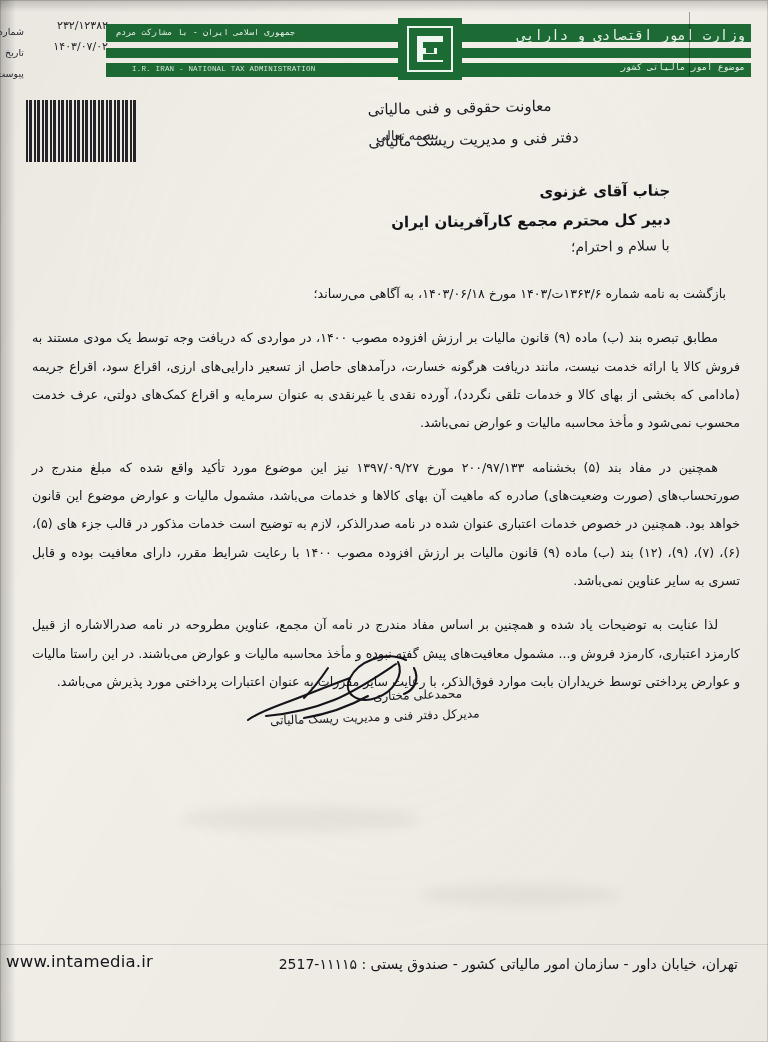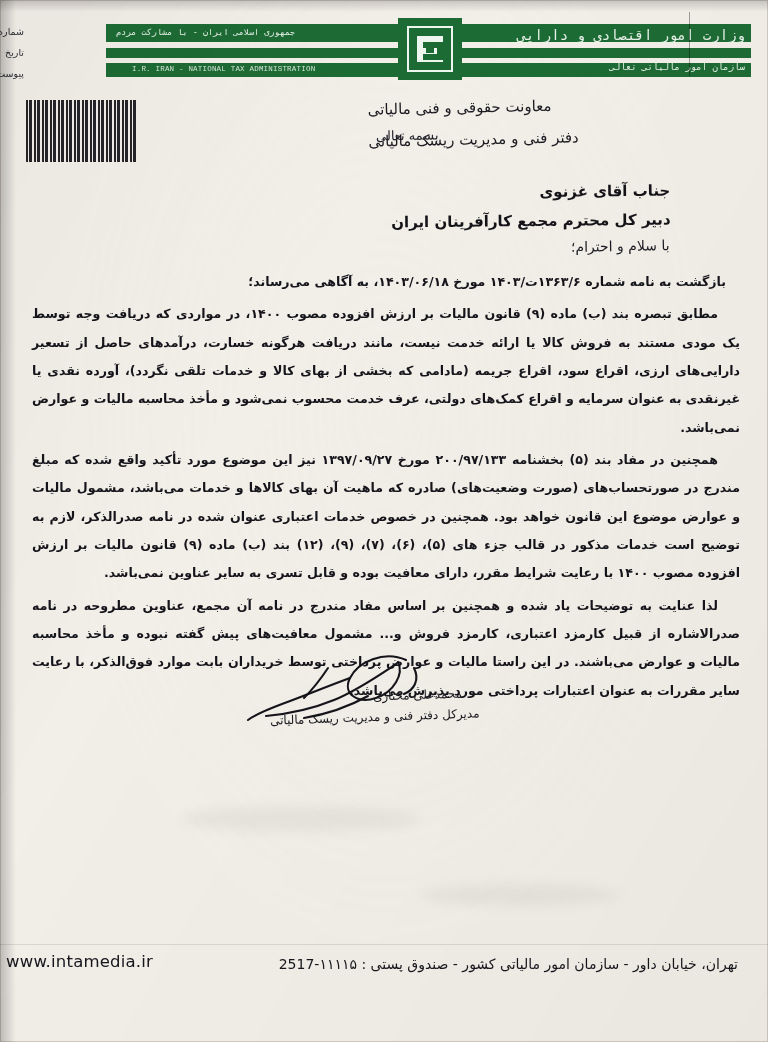--- a/index.html
+++ b/index.html
@@ -182,23 +182,22 @@
     left: 32px;
     right: 28px;
     direction: rtl;
     text-align: justify;
     font-size: 12.6px;
     line-height: 2.25;
     color: #14141a;
     font-family: "DejaVu Sans", sans-serif;
   }
   .body-text p {
-    margin: 4px 0 4px 0;
+    margin: 16px 0 4px 0;
     text-indent: 22px;
-    font-weight: bold;
   }
   .body-text p.first { text-indent: 14px; }
 
   
   .sign-wrap {
     position: absolute;
     top: 646px;
     right: 300px;
     width: 260px;
     height: 110px;
@@ -277,26 +276,37 @@
 
     <div class="logo-box">
       <svg width="46" height="46" viewBox="0 0 46 46" aria-hidden="true">
         <rect x="1" y="1" width="44" height="44" fill="none" stroke="#eef6ef" stroke-width="2"></rect>
         <path d="M10 10 h26 v6 h-20 v6 h14 v6 h-14 v6 h20 v2 h-26 z" fill="#eef6ef"></path>
         <rect x="19" y="19" width="8" height="8" fill="#1d6b34"></rect>
       </svg>
     </div>
 
     <div class="band-text right-1">وزارت امور اقتصادی و دارایی</div>
-    <div class="band-text right-2">سازمان امور مالیاتی تعالی</div>
+    <div class="band-text right-2">موضوع امور مالیاتی کشور</div>
     <div class="band-text left-1">جمهوری اسلامی ایران - با مشارکت مردم</div>
     <div class="band-text left-2">I.R. IRAN - NATIONAL TAX ADMINISTRATION</div>
   </div>
 
   <div class="ref-divider"></div>
+  <div class="ref-block">
+    <div class="ref-row">
+      <span class="ref-value">۲۳۲/۱۲۳۸۲</span>
+    </div>
+    <div class="ref-row">
+      <span class="ref-value">۱۴۰۳/۰۷/۰۲</span>
+    </div>
+    <div class="ref-row">
+      <span class="ref-value"></span>
+    </div>
+  </div>
   <div style="position:absolute;top:22px;right:744px;width:22px;text-align:right;font-size:9.5px;line-height:2.2;color:#2a2a30;">
     <div>شماره</div>
     <div>تاریخ</div>
     <div>پیوست</div>
   </div>
 
   <div class="barcode"></div>
 
   <div class="dept-head">
     <div>معاونت حقوقی و فنی مالیاتی</div>

